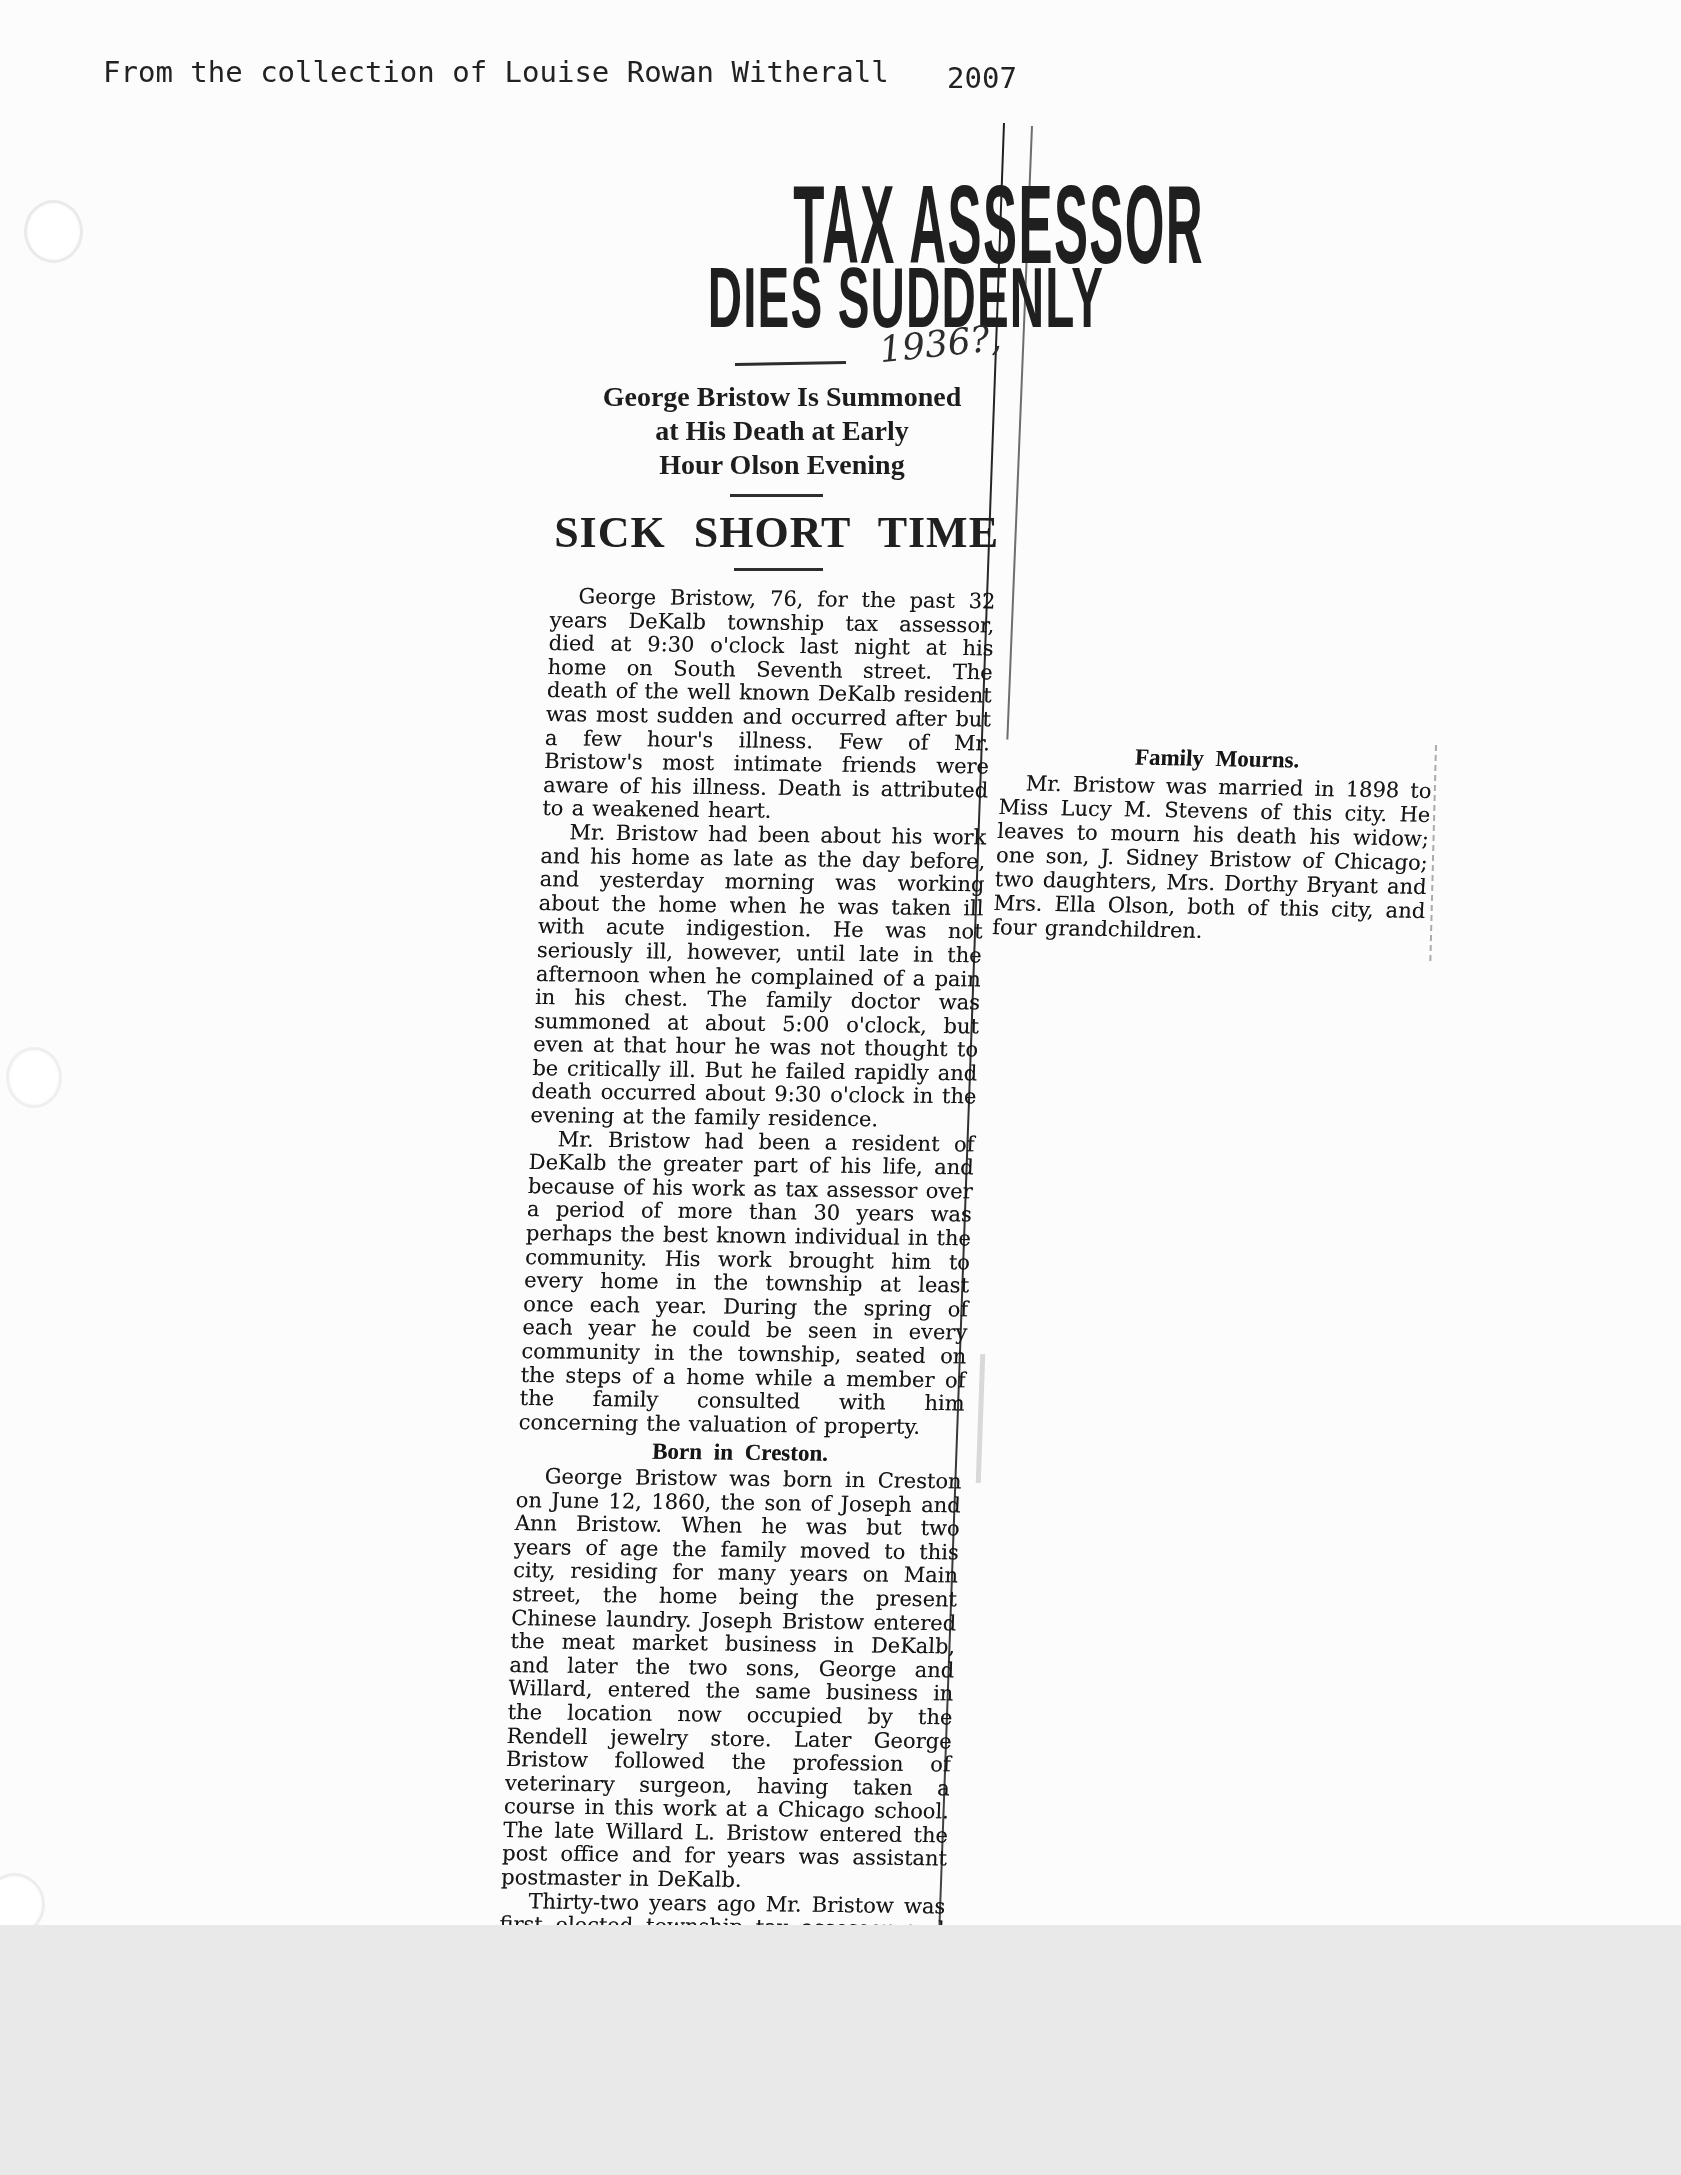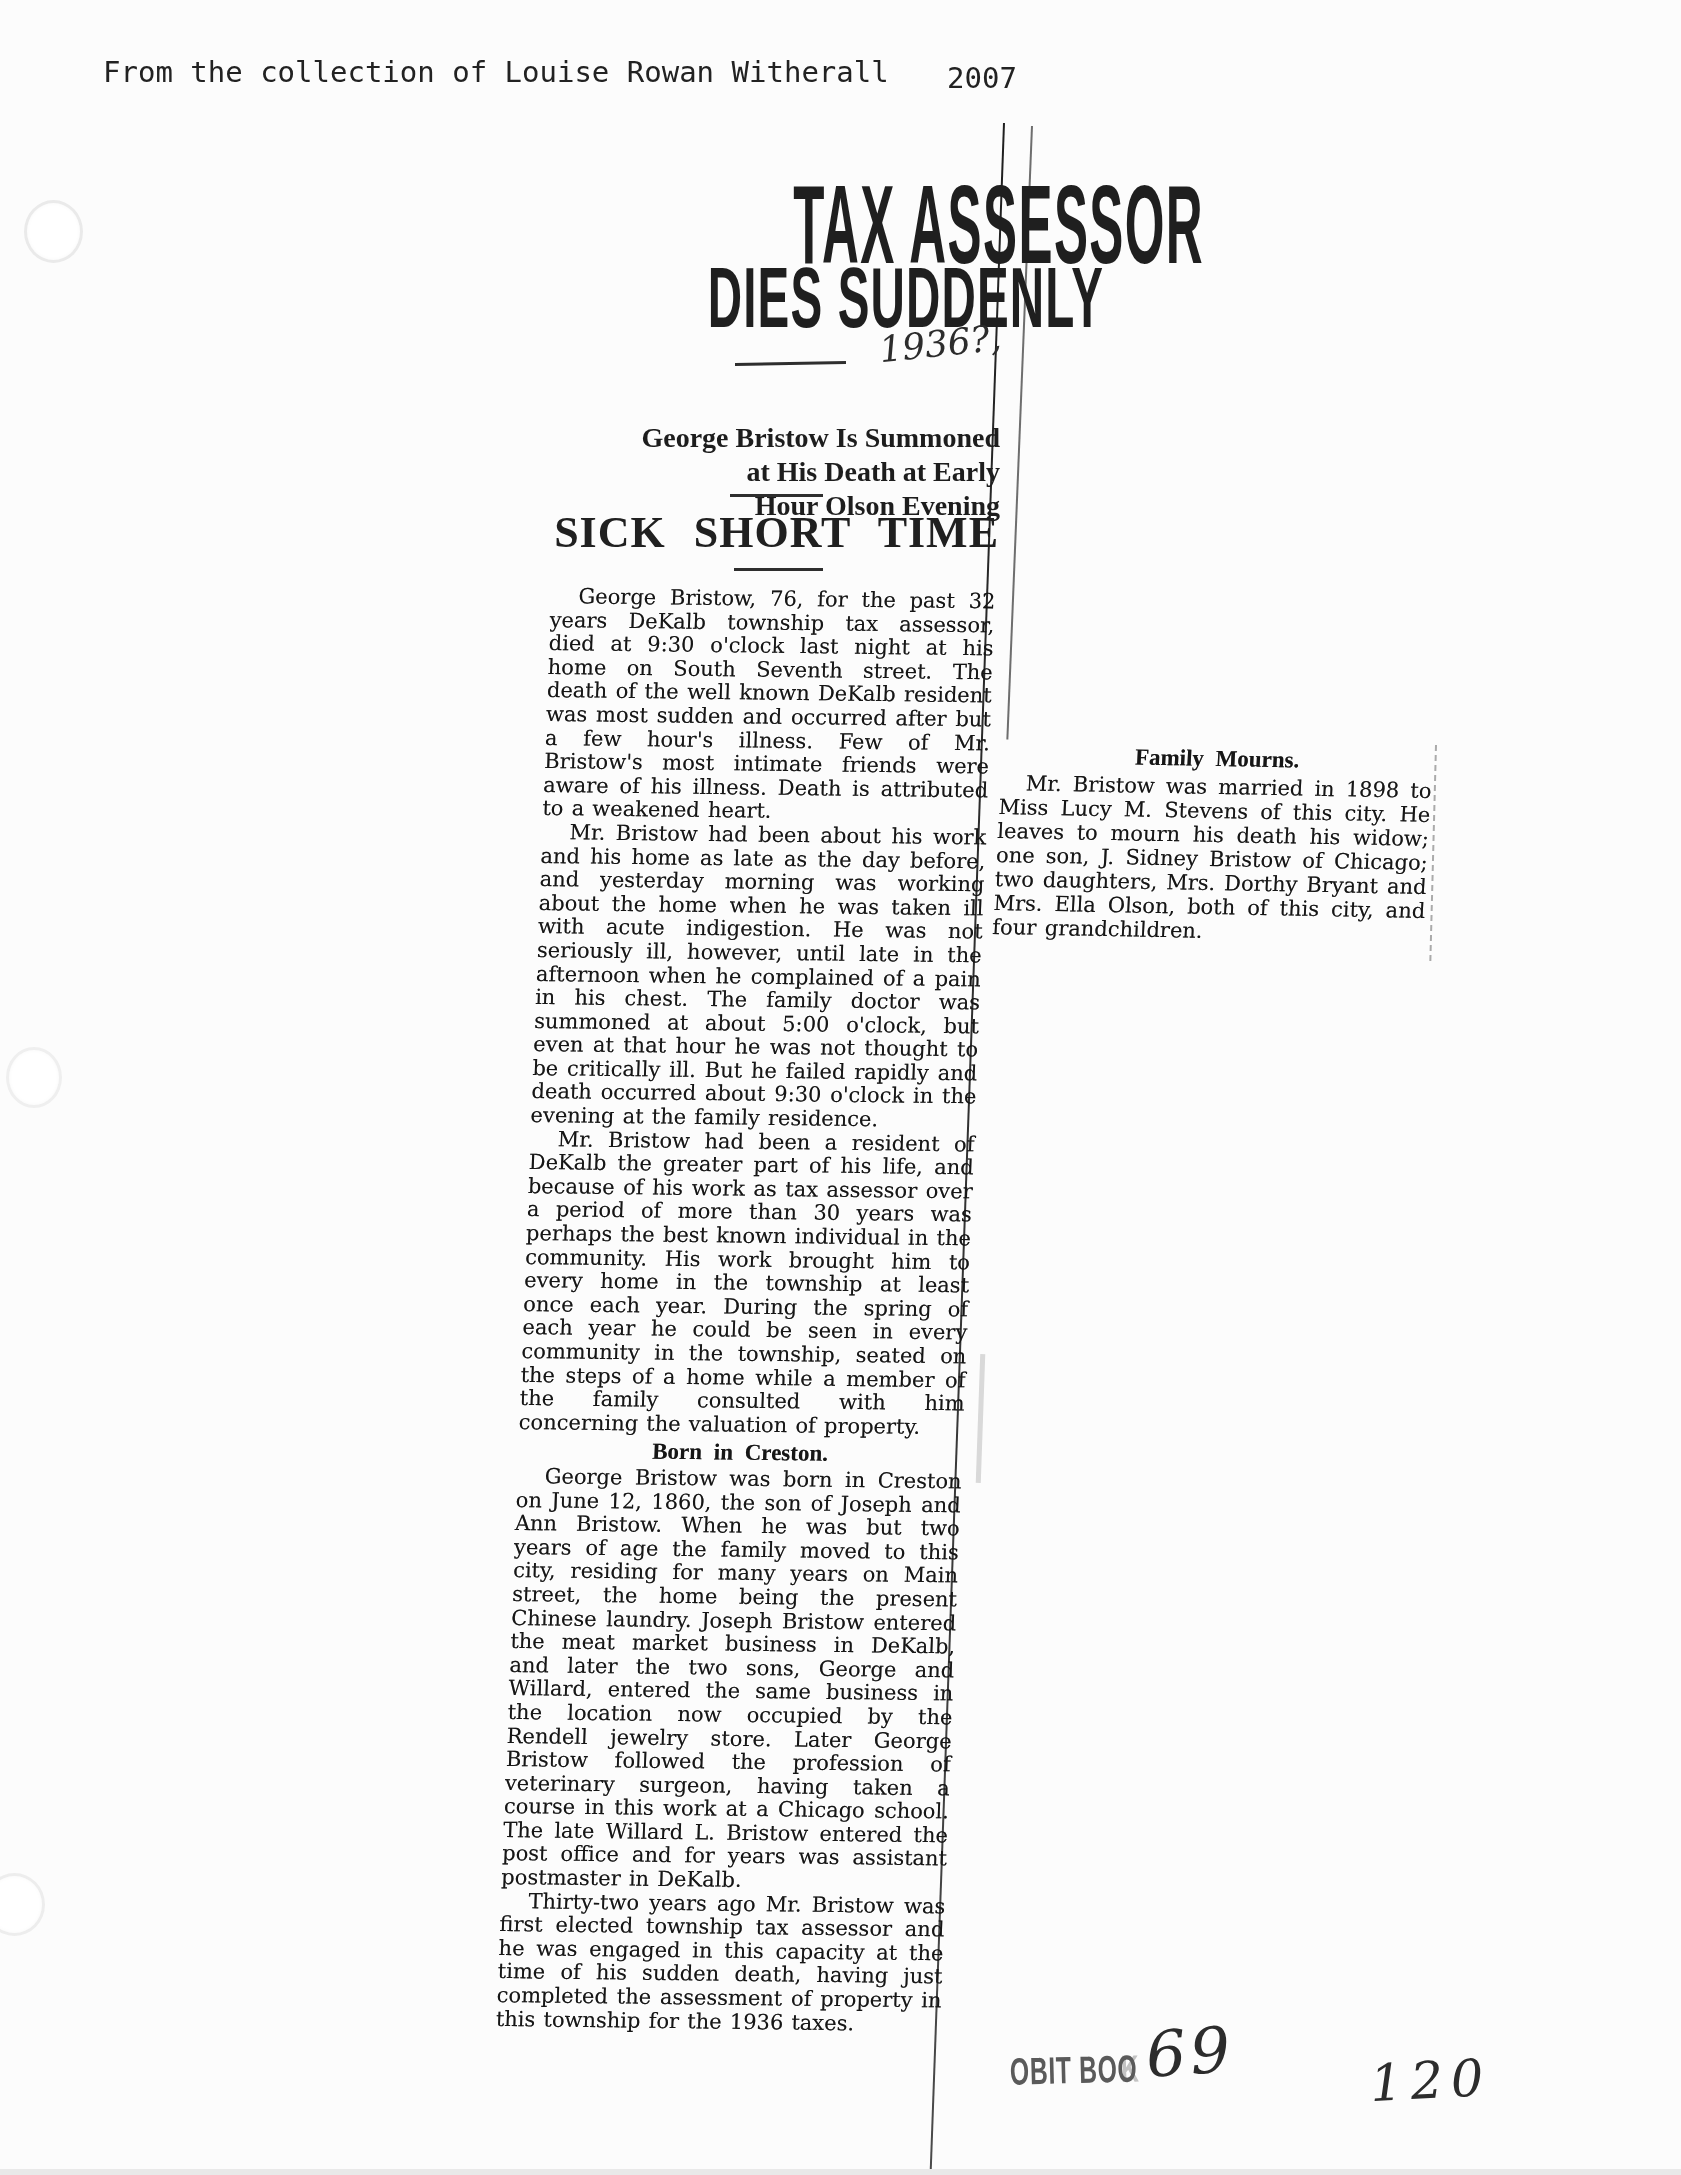--- a/index.html
+++ b/index.html
@@ -1,18 +1,18 @@
 <!DOCTYPE html>
 <html><head>
 <meta charset="utf-8">
 <style>
   html,body{margin:0;padding:0;background:#e9e9e9;}
   .page{
     position:relative;
-    width:1681px;height:2169px;
+    width:1681px;height:1925px;
     background:#fcfcfc;
     overflow:hidden;
     font-family:"DejaVu Serif",serif;
     color:#1a1a1a;
   }
   
   .typed{
     position:absolute;
     font-family:"DejaVu Sans Mono",monospace;
     font-size:29px;color:#222;
@@ -52,23 +52,23 @@
   .hw-book{left:1146px;top:2016px;font-size:63px;transform:rotate(-4deg);letter-spacing:4px;}
   .hw-page{left:1370px;top:2051px;font-size:51px;transform:rotate(-3deg);letter-spacing:8px;}
   
   .rule{position:absolute;background:#2e2e2e;height:3px;}
   .rule1{left:735px;top:362px;width:111px;transform:rotate(-1deg);}
   .rule2{left:730px;top:494px;width:93px;}
   .rule3{left:734px;top:568px;width:89px;}
   
   .deck{
     position:absolute;left:564px;top:380px;width:436px;
-    text-align:right;
+    text-align:center;
     font-family:"Liberation Serif",serif;font-weight:bold;
-    font-size:28px;line-height:34px;color:#1d1d1d;margin-top:41px;
+    font-size:28px;line-height:34px;color:#1d1d1d;
   }
   
   .kicker{
     position:absolute;left:552px;top:507px;width:447px;
     text-align:right;white-space:nowrap;
     font-family:"Liberation Serif",serif;font-weight:bold;
     font-size:44px;color:#202020;
     letter-spacing:1px;word-spacing:16px;
   }
   

